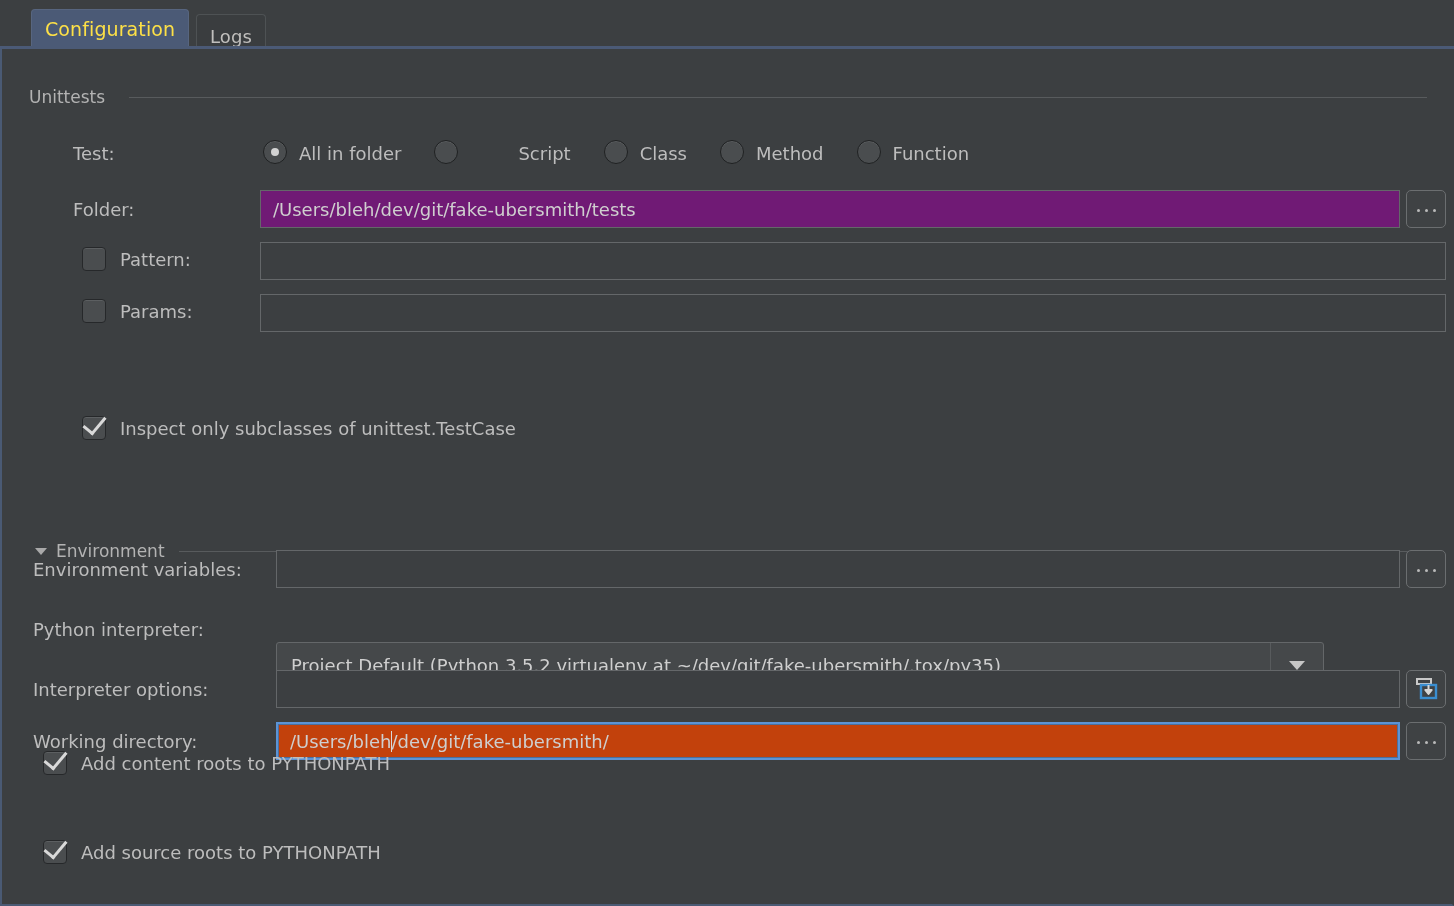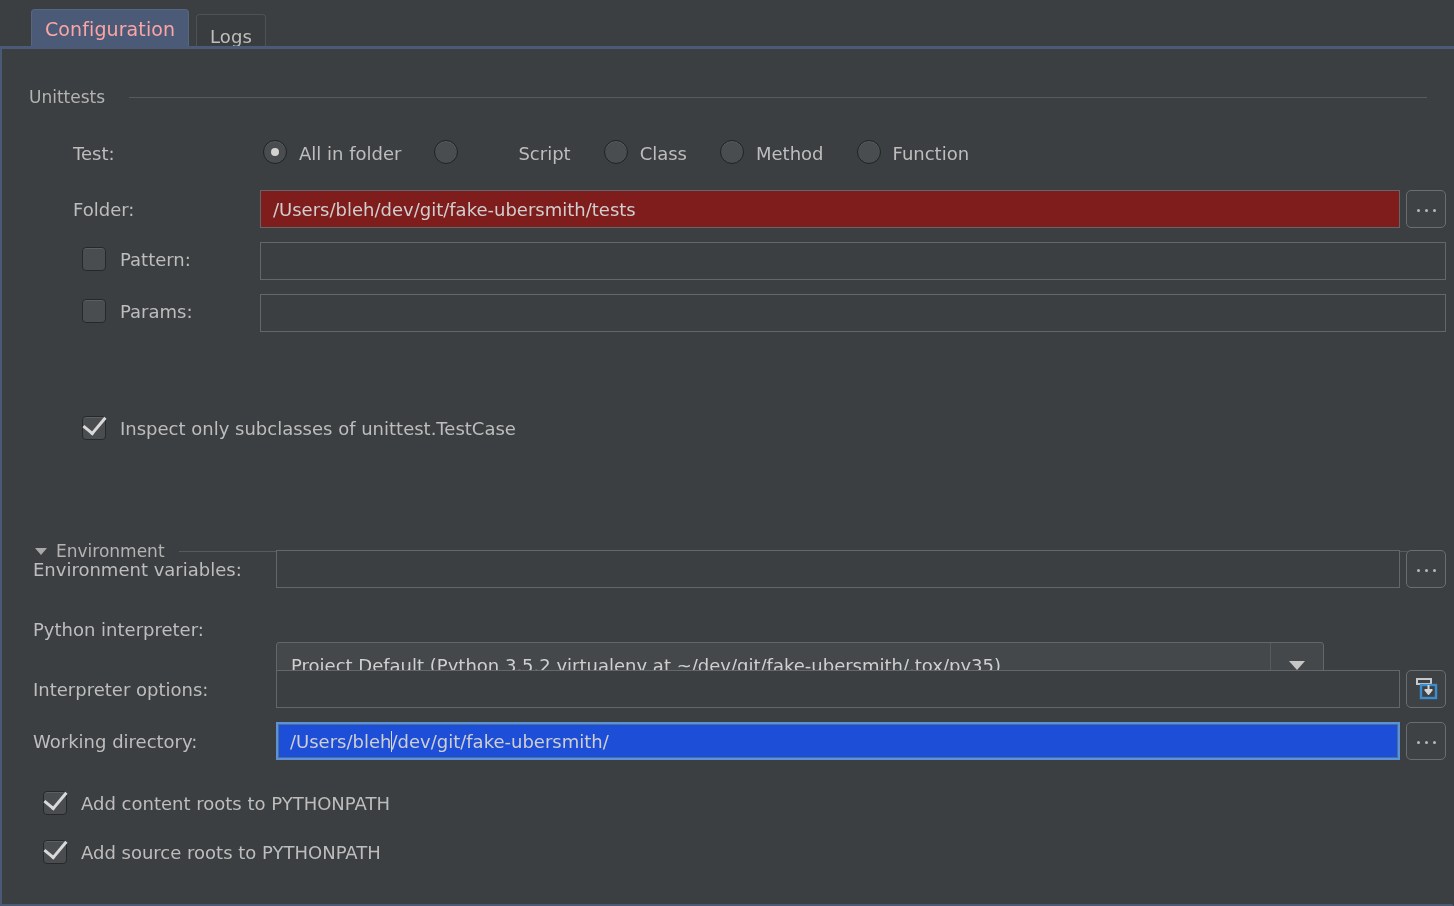--- a/index.html
+++ b/index.html
@@ -47,21 +47,21 @@
     border-radius: 4px 4px 0 0;
     box-sizing: border-box;
     cursor: default;
     white-space: nowrap;
   }
   .tab.active {
     left: 31px;
     background: #4b5a76;
     border: 1px solid #57657f;
     border-bottom: none;
-    color: #fca5a5;
+    color: #fde047;
     height: 38px;
   }
   .tab.inactive {
     left: 196px;
     background: #3a3d3f;
     border: 1px solid #4e5254;
     border-bottom: none;
     color: #c0bfbd;
     height: 33px;
     font-size: 18px;
@@ -132,26 +132,26 @@
     border: 1px solid #646769;
     display: flex;
     align-items: center;
     font-size: 18px;
     color: #cfcfcf;
     padding: 0 12px;
     white-space: nowrap;
     overflow: hidden;
   }
   .field.filled {
-    background: #7f1d1d;
+    background: #701a75;
   }
   .field.focused {
     border: 2px solid #5b93d6;
     box-shadow: 0 0 0 1px #4a6f9e inset;
-    background: #1d4ed8;
+    background: #c2410c;
   }
   .caret {
     display: inline-block;
     width: 1px;
     height: 21px;
     background: #d8d8d8;
     vertical-align: middle;
     margin: 0 -0.5px;
   }
 
@@ -421,21 +421,21 @@
         <span>/dev/git/fake-ubersmith/</span>
     </div>
     <div class="btn-browse" style="left:1404px; top:673px; width:40px; height:38px;">
       <span class="dots">
           <span></span>
           <span></span>
           <span></span>
         </span>
     </div>
 
-    <div class="cb-row" style="left:41px; top:742px;">
+    <div class="cb-row" style="left:41px; top:702px;">
       <span class="cbox checked"></span>
       <span class="cb-label">Add content roots to PYTHONPATH</span>
     </div>
 
     <div class="cb-row" style="left:41px; top:791px;">
       <span class="cbox checked"></span>
       <span class="cb-label">Add source roots to PYTHONPATH</span>
     </div>
 
   </div>

